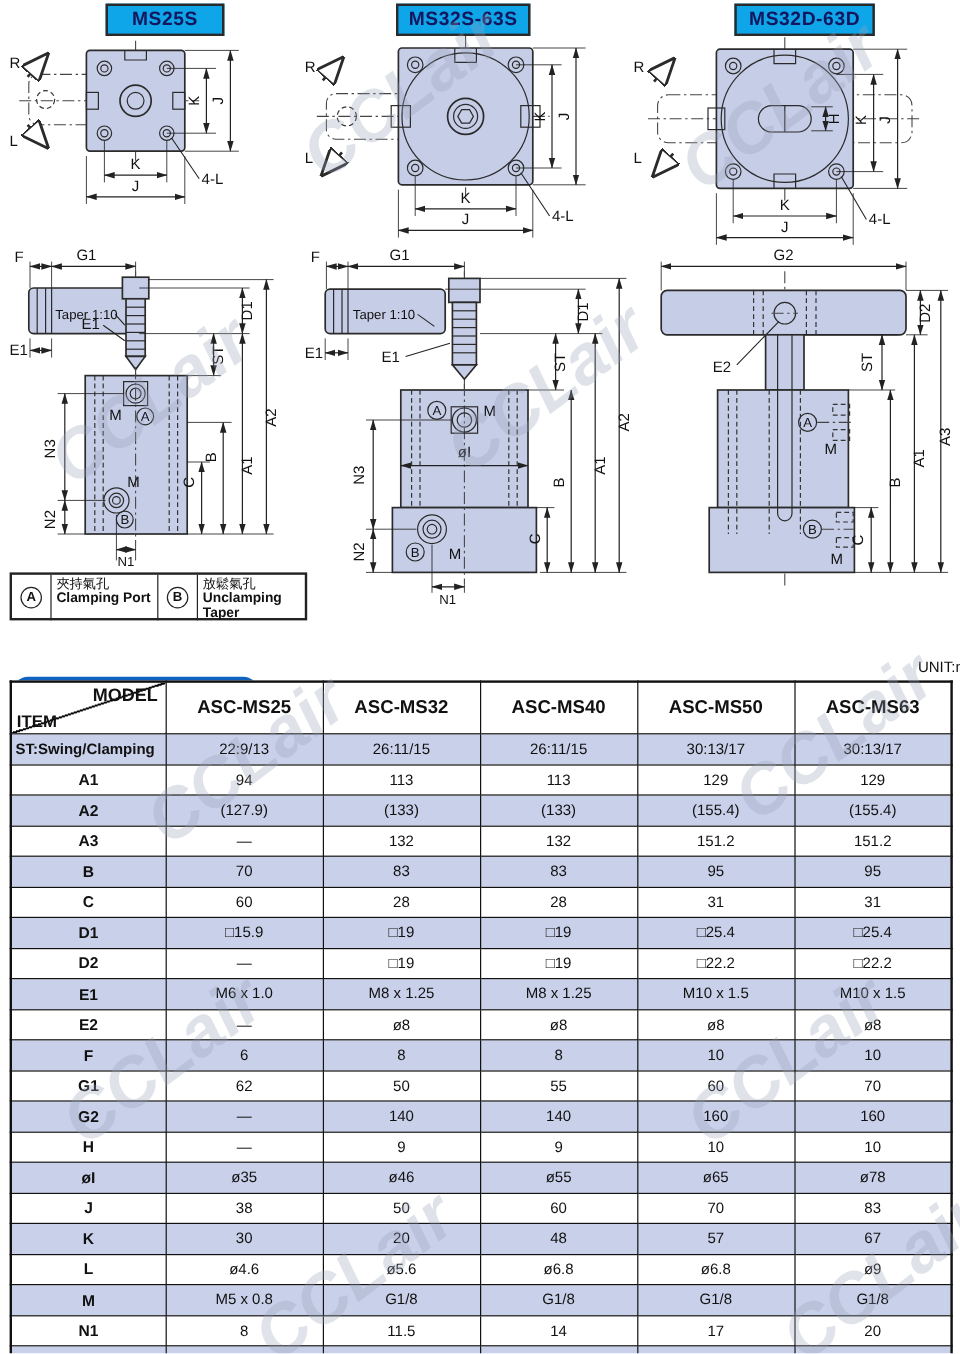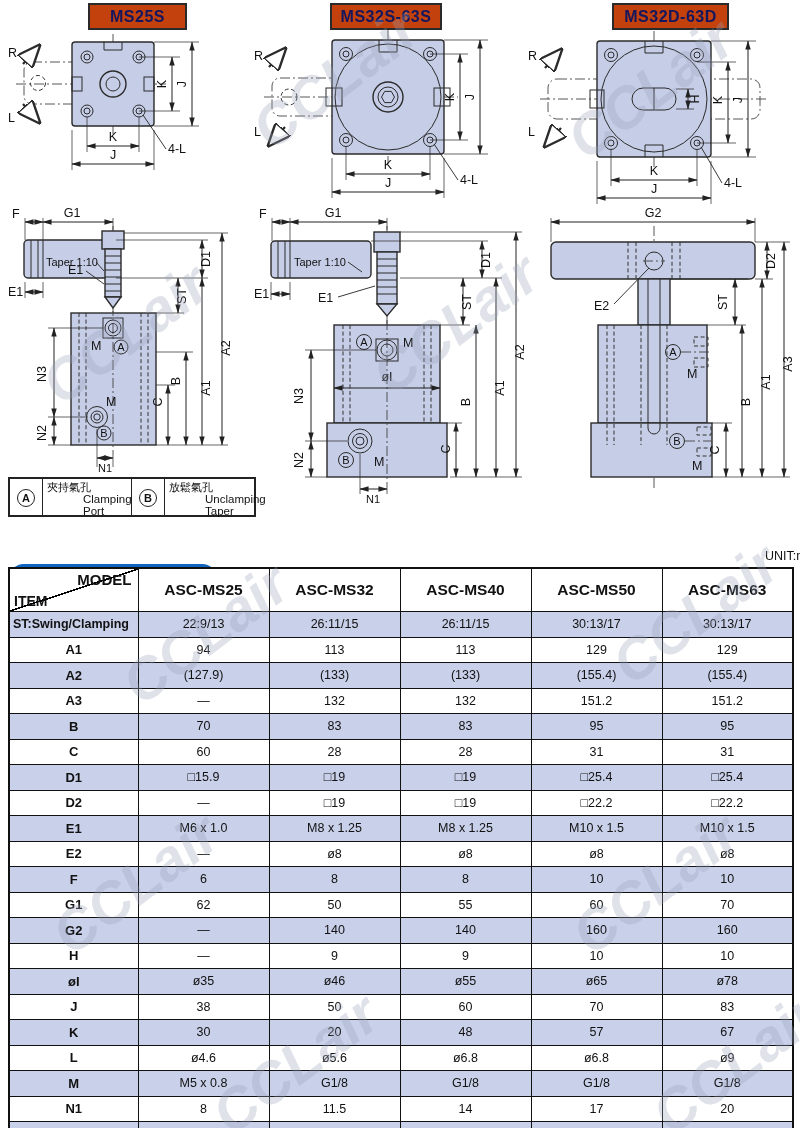--- a/index.html
+++ b/index.html
@@ -1,20 +1,20 @@
 <!DOCTYPE html>
 <html><head>
 <meta charset="utf-8">
 <style>
   html,body{margin:0;padding:0;background:#fff;}
   .page{position:relative;width:800px;height:1128px;background:#ffffff;overflow:hidden;
         font-family:"Liberation Sans",sans-serif;color:#111;}
   
   .badge{position:absolute;height:23px;line-height:23px;text-align:center;
-         background:#c2410c;border:2px solid #2a2a2a;font-weight:bold;font-size:16px;
+         background:#0ea5e9;border:2px solid #2a2a2a;font-weight:bold;font-size:16px;
          color:#14165e;letter-spacing:.5px;}
   .b1{left:88px;top:3px;width:95px;}
   .b2{left:330px;top:3px;width:108px;}
   .b3{left:612px;top:3px;width:113px;}
   
   svg.drawings{position:absolute;left:0;top:0;}
   .fillb{fill:#c6cde6;stroke:#2b2b2b;stroke-width:1.4;}
   .ln{stroke:#2b2b2b;fill:none;stroke-width:1.4;}
   .thin{stroke:#2b2b2b;fill:none;stroke-width:1;}
   .cl{stroke:#444;fill:none;stroke-width:.9;stroke-dasharray:10 3 2 3;}
@@ -24,21 +24,21 @@
   .ldr{stroke:#222;fill:none;stroke-width:.9;}
   .rl{stroke:#2b2b2b;fill:none;stroke-width:2.2;marker-end:url(#ab);}
   text.dl{font:12.5px "Liberation Sans",sans-serif;fill:#111;}
   text.sm{font:11px "Liberation Sans",sans-serif;fill:#111;}
   
   .legend{position:absolute;left:8px;top:477px;width:244px;height:36px;border:2px solid #222;
           display:grid;grid-template-columns:33px 89px 33px 85px;}
   .legend .cellsym{border-right:1.5px solid #222;display:flex;align-items:center;justify-content:center;}
   .legend .celltxt{padding:2px 0 0 4px;font-size:11px;line-height:12px;border-right:1.5px solid #222;}
   .legend .celltxt:last-child{border-right:none;}
-  .legend .en{font-weight:normal;font-size:11.5px;margin-left:36px;}
+  .legend .en{font-weight:bold;font-size:11.5px;}
   .csym{display:inline-block;width:16px;height:16px;border:1.2px solid #222;border-radius:50%;
         text-align:center;line-height:16px;font-size:11px;font-weight:bold;}
   
   .pill{position:absolute;left:10px;top:536px;width:206px;height:27px;border-radius:14px;
         background:#1064bf;color:#fff;font-weight:bold;font-size:17px;text-align:center;line-height:27px;margin-top:28px;}
   .unit{position:absolute;left:705px;top:549px;width:112px;text-align:right;font-size:12.5px;color:#111;}
   
   table.dim-table{position:absolute;left:8px;top:567px;width:784px;border-collapse:collapse;
         table-layout:fixed;border:2px solid #111;background:#fff;}
   table.dim-table th,table.dim-table td{border:1px solid #111;text-align:center;padding:0;}

